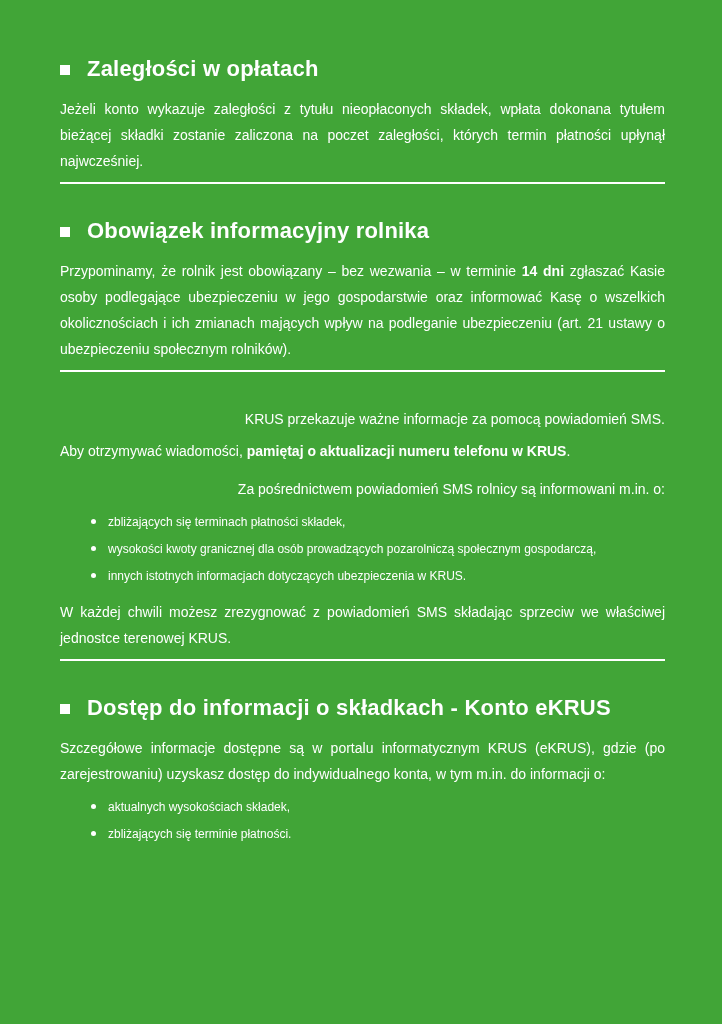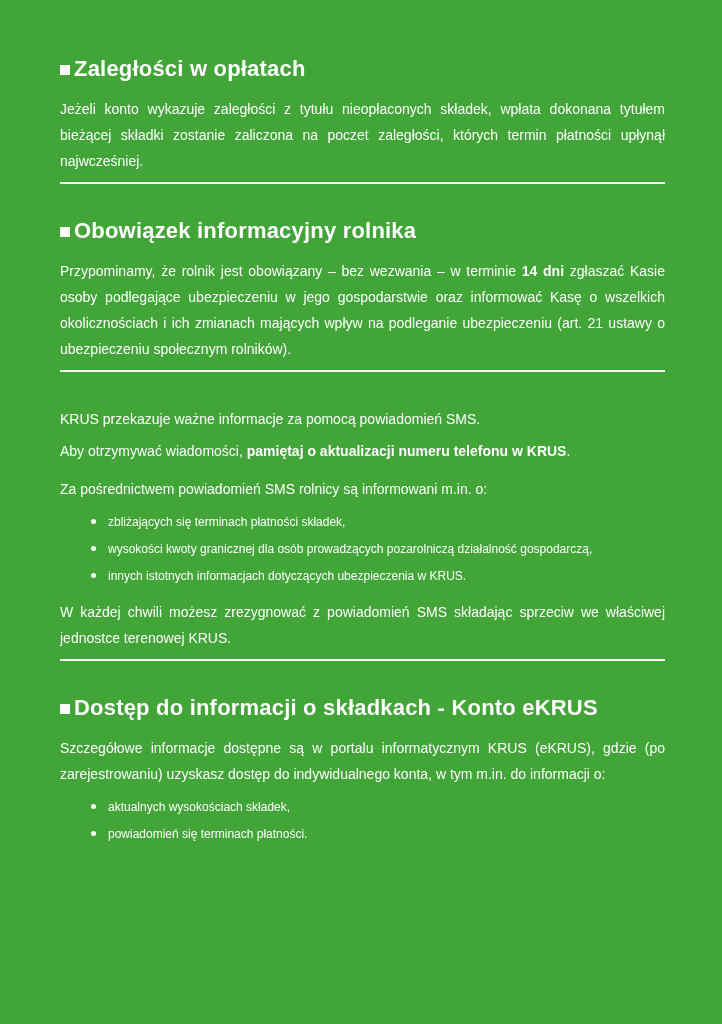--- a/index.html
+++ b/index.html
@@ -14,41 +14,41 @@
   .page {
     box-sizing: border-box;
     width: 722px;
     height: 1024px;
     padding: 56px 57px 0 60px;
   }
   .section { margin: 0; }
   .section-heading {
     display: flex;
     align-items: center;
-    gap: 4px;
+    gap: 17px;
     font-size: 22px;
     line-height: 26px;
     font-weight: bold;
     letter-spacing: 0.2px;
     margin: 0 0 14px 0;
   }
   .square-bullet {
     width: 10px;
     height: 10px;
     background: #ffffff;
     flex: 0 0 auto;
     margin-top: 1px;
   }
   p.body-text {
     font-size: 14px;
     line-height: 26px;
     text-align: justify;
     margin: 0 0 6px 0;
   }
-  p.no-justify { text-align: left; }
+  p.no-justify { text-align: right; }
   .divider {
     border: none;
     border-top: 2px solid #ffffff;
     margin: 8px 0 34px 0;
   }
   ul.bullet-list {
     margin: 4px 0 10px 0;
     padding-left: 47px;
     list-style: disc;
   }
@@ -83,32 +83,32 @@
     <p class="body-text"><span>Przypominamy, że rolnik jest obowiązany – bez wezwania – w terminie </span><b>14 dni</b><span> zgłaszać Kasie osoby podlegające ubezpieczeniu w jego gospodarstwie oraz informować Kasę o wszelkich okolicznościach i ich zmianach mających wpływ na podleganie ubezpieczeniu (art. 21 ustawy o ubezpieczeniu społecznym rolników).</span></p>
     <hr class="divider">
   </section>
 
   <section class="section">
     <p class="body-text no-justify">KRUS przekazuje ważne informacje za pomocą powiadomień SMS.</p>
     <p class="body-text" style="margin-bottom:12px;"><span>Aby otrzymywać wiadomości, </span><b>pamiętaj o aktualizacji numeru telefonu w KRUS</b><span>.</span></p>
     <p class="body-text no-justify">Za pośrednictwem powiadomień SMS rolnicy są informowani m.in. o:</p>
     <ul class="bullet-list">
       <li>zbliżających się terminach płatności składek,</li>
-      <li>wysokości kwoty granicznej dla osób prowadzących pozarolniczą działalność gospodarczą,</li>
+      <li>wysokości kwoty granicznej dla osób prowadzących pozarolniczą społecznym gospodarczą,</li>
       <li>innych istotnych informacjach dotyczących ubezpieczenia w KRUS.</li>
     </ul>
     <p class="body-text">W każdej chwili możesz zrezygnować z powiadomień SMS składając sprzeciw we właściwej jednostce terenowej KRUS.</p>
     <hr class="divider">
   </section>
 
   <section class="section">
     <h2 class="section-heading">
       <span class="square-bullet"></span>
       <span>Dostęp do informacji o składkach - Konto eKRUS</span>
     </h2>
     <p class="body-text">Szczegółowe informacje dostępne są w portalu informatycznym KRUS (eKRUS), gdzie (po zarejestrowaniu) uzyskasz dostęp do indywidualnego konta, w tym m.in. do informacji o:</p>
     <ul class="bullet-list">
       <li>aktualnych wysokościach składek,</li>
-      <li>powiadomień się terminach płatności.</li>
+      <li>zbliżających się terminie płatności.</li>
     </ul>
   </section>
 
 </div>
 
 </body></html>

